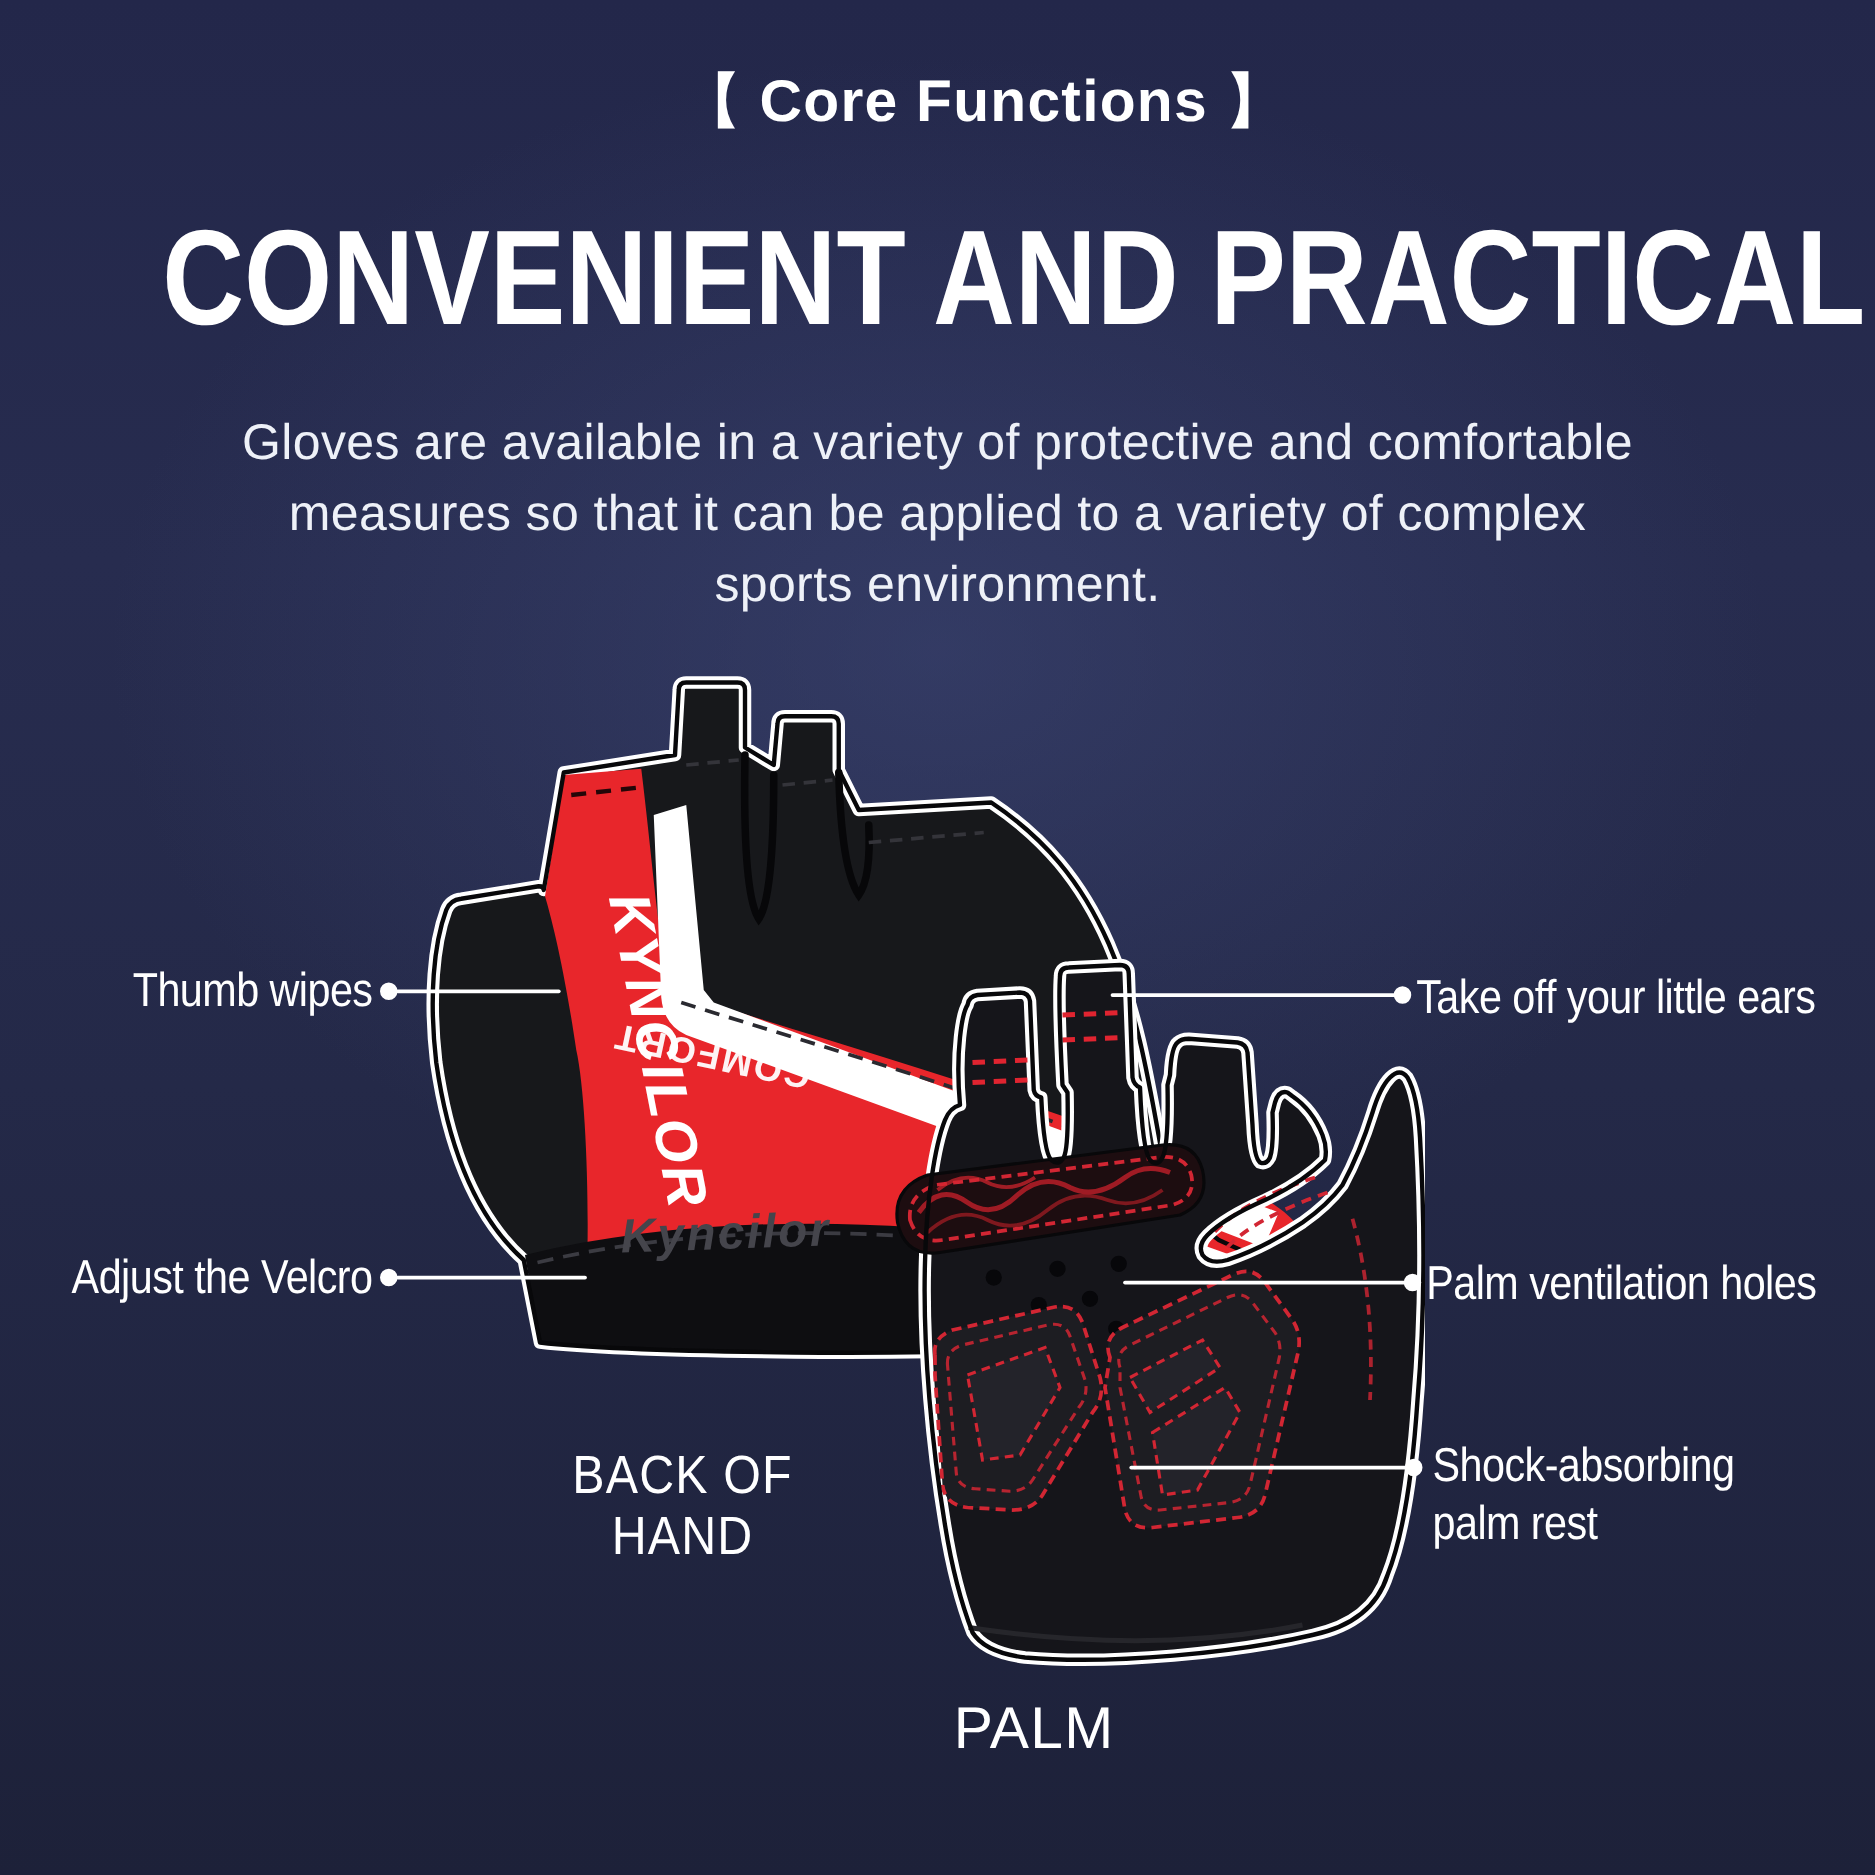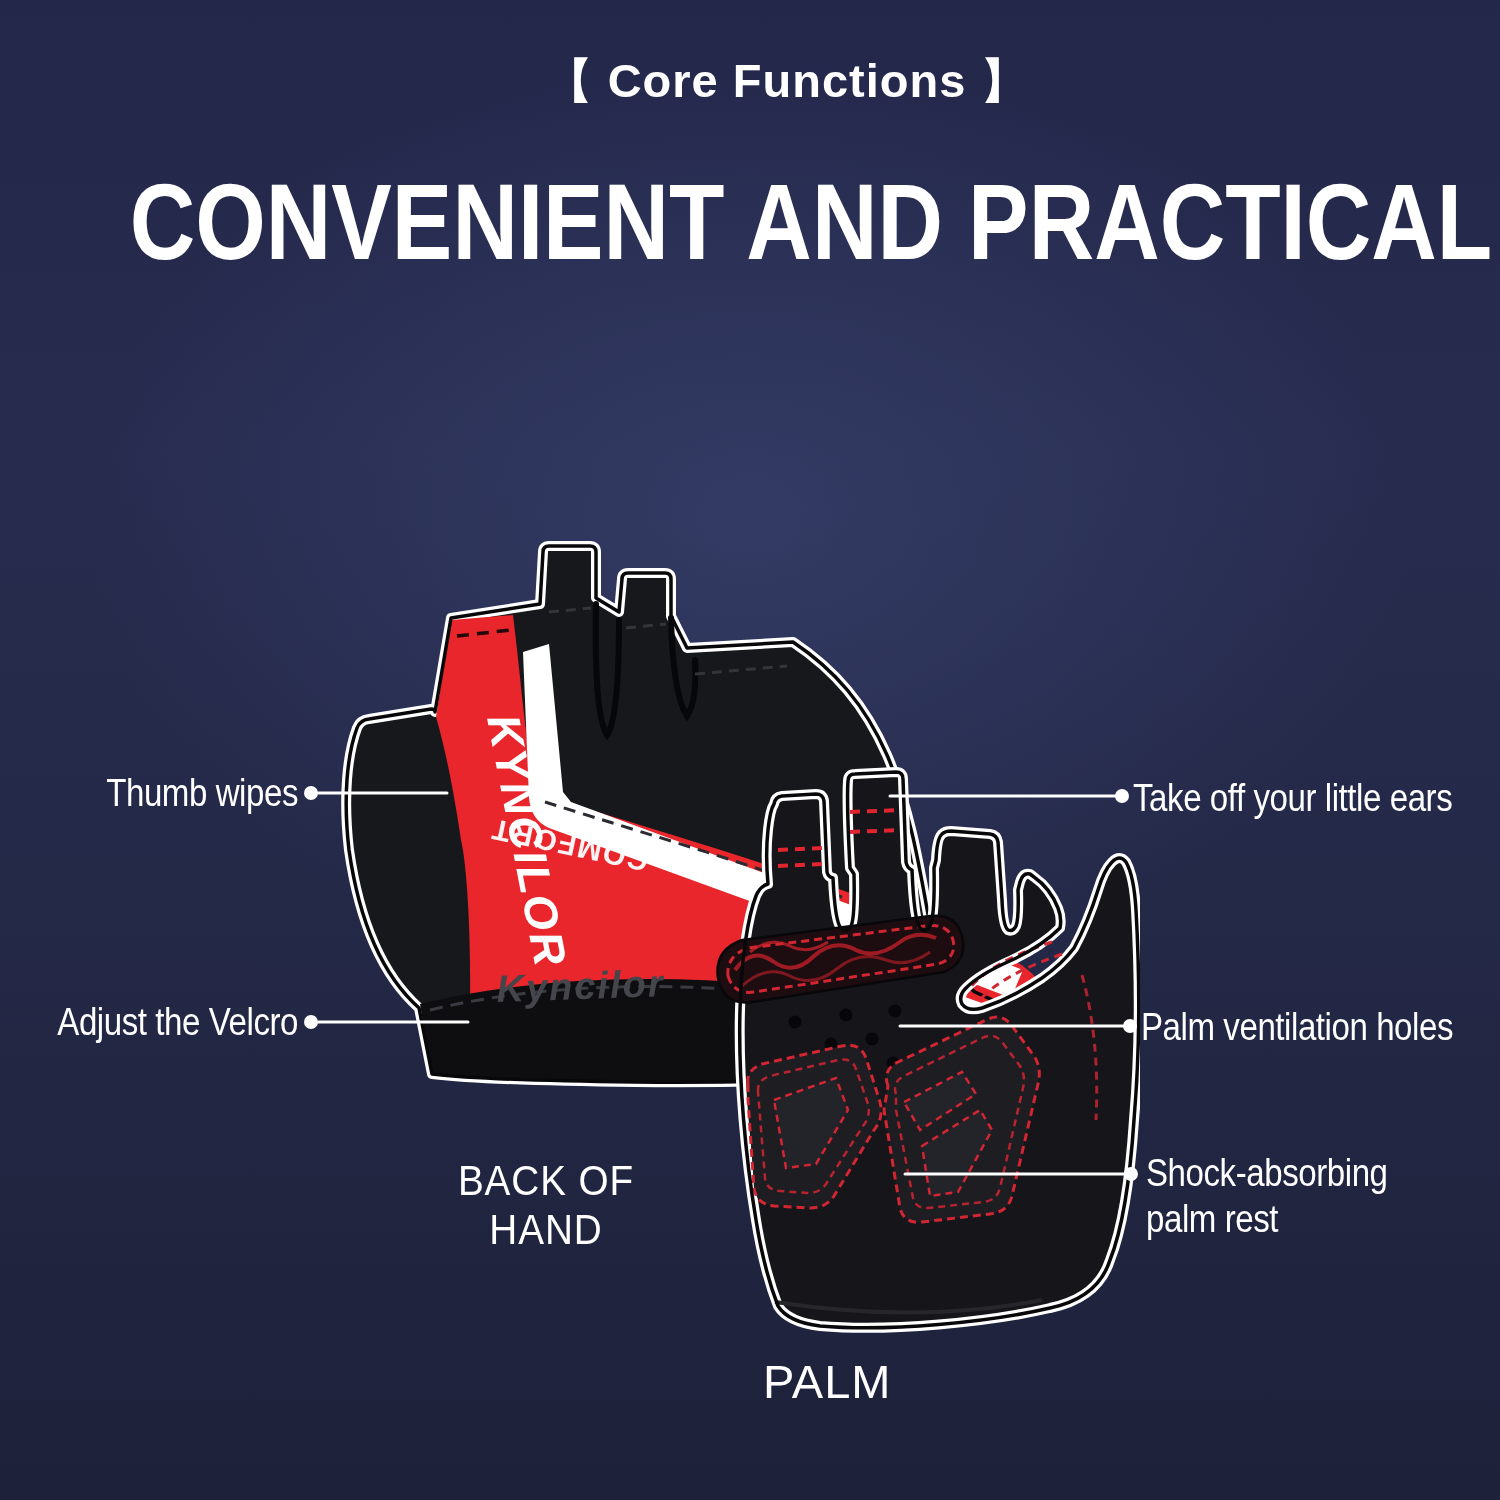--- a/index.html
+++ b/index.html
@@ -38,20 +38,23 @@
 <body>
 
 <div class="canvas">
 
   <div class="tag">【 Core Functions 】</div>
 
   <div class="headline">
     <span class="headline-inner">CONVENIENT AND PRACTICAL</span>
   </div>
 
+  <div class="desc">Gloves are available in a variety of protective and comfortable
+measures so that it can be applied to a variety of complex
+sports environment.</div>
 
   <svg id="backGlove" class="glove-svg" width="790" height="580" viewBox="0 0 790 580">
     <g>
 
       <path d="M 100 172 L 116 78 L 205 64 L 208 12 Q 208 6 214 6 L 255 6 Q 261 6 261 12 L 261 58 L 284 72
                L 287 39 Q 287 33 293 33 L 330 33 Q 336 33 336 39 L 336 76 L 352 108 L 458 102
                C 500 130 530 165 552 215 C 575 268 585 330 594 380 Q 602 425 640 452 L 736 496
                Q 740 498 740 504 L 742 518 C 640 534 460 544 300 542 C 210 541 140 539 97 534 L 84 468
                C 46 434 24 380 14 310 C 8 258 12 215 22 188 Q 25 180 34 179 L 96 169 Q 100 169 100 172 Z" fill="#17181b" stroke="#ffffff" stroke-width="10" stroke-linejoin="round"></path>
 

